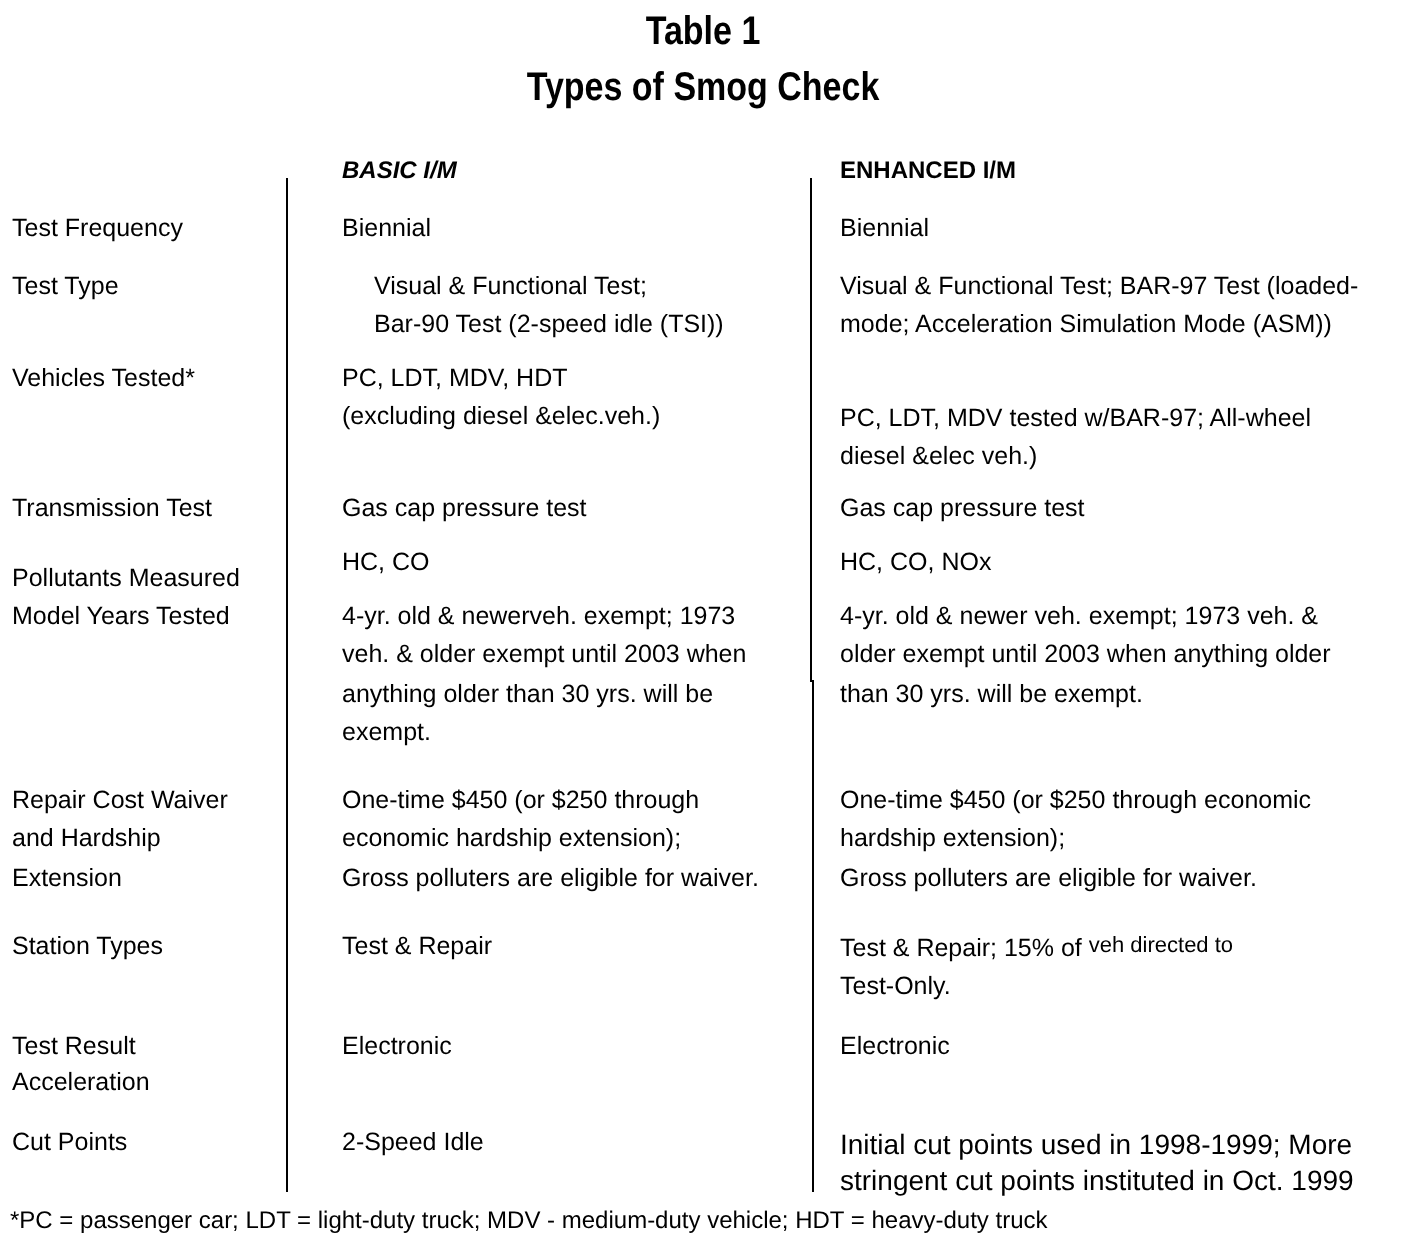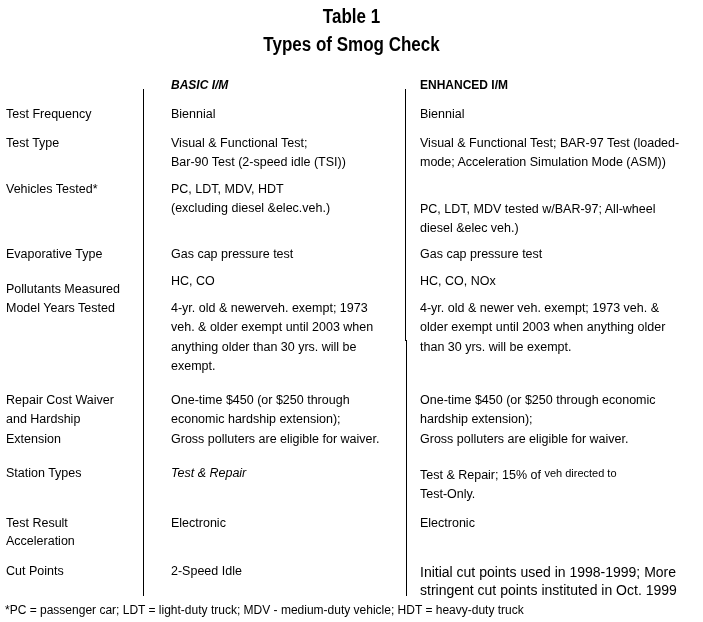--- a/index.html
+++ b/index.html
@@ -39,21 +39,21 @@
 <div class="cell basic" style="top:105px;">
   <div>Biennial</div>
 </div>
 <div class="cell enh" style="top:105px;">
   <div>Biennial</div>
 </div>
 
 <div class="cell lbl" style="top:134px;">
   <div>Test Type</div>
 </div>
-<div class="cell basic" style="top:134px;">
+<div class="cell basic" style="top:134px;margin-left:16px;">
   <div>Visual &amp; Functional Test;</div>
   <div>Bar-90 Test (2-speed idle (TSI))</div>
 </div>
 <div class="cell enh" style="top:134px;">
   <div>Visual &amp; Functional Test; BAR-97 Test (loaded-</div>
   <div>mode; Acceleration Simulation Mode (ASM))</div>
 </div>
 
 <div class="cell lbl" style="top:180px;">
   <div>Vehicles Tested*</div>
@@ -61,21 +61,21 @@
 <div class="cell basic" style="top:180px;">
   <div>PC, LDT, MDV, HDT</div>
   <div>(excluding diesel &amp;elec.veh.)</div>
 </div>
 <div class="cell enh" style="top:180px;margin-top:20px;">
   <div>PC, LDT, MDV tested w/BAR-97;  All-wheel</div>
   <div>diesel &amp;elec veh.)</div>
 </div>
 
 <div class="cell lbl" style="top:245px;">
-  <div>Evaporative Type</div>
+  <div>Transmission Test</div>
 </div>
 <div class="cell basic" style="top:245px;">
   <div>Gas cap pressure test</div>
 </div>
 <div class="cell enh" style="top:245px;">
   <div>Gas cap pressure test</div>
 </div>
 
 <div class="cell lbl" style="top:280px;">
   <div>Pollutants Measured</div>
@@ -114,21 +114,21 @@
 </div>
 <div class="cell enh" style="top:391px;">
   <div>One-time $450 (or $250 through economic</div>
   <div>hardship extension);</div>
   <div>Gross polluters are eligible for waiver.</div>
 </div>
 
 <div class="cell lbl" style="top:464px;">
   <div>Station Types</div>
 </div>
-<div class="cell basic" style="top:464px;font-style:italic;">
+<div class="cell basic" style="top:464px;">
   <div>Test &amp; Repair</div>
 </div>
 <div class="cell enh" style="top:464px;">
   <div><span>Test &amp; Repair; 15% of </span><span class="sup">veh directed to</span></div>
   <div>Test-Only.</div>
 </div>
 
 <div class="cell lbl" style="top:514px; line-height:18px;">
   <div>Test Result</div>
   <div>Acceleration</div>

